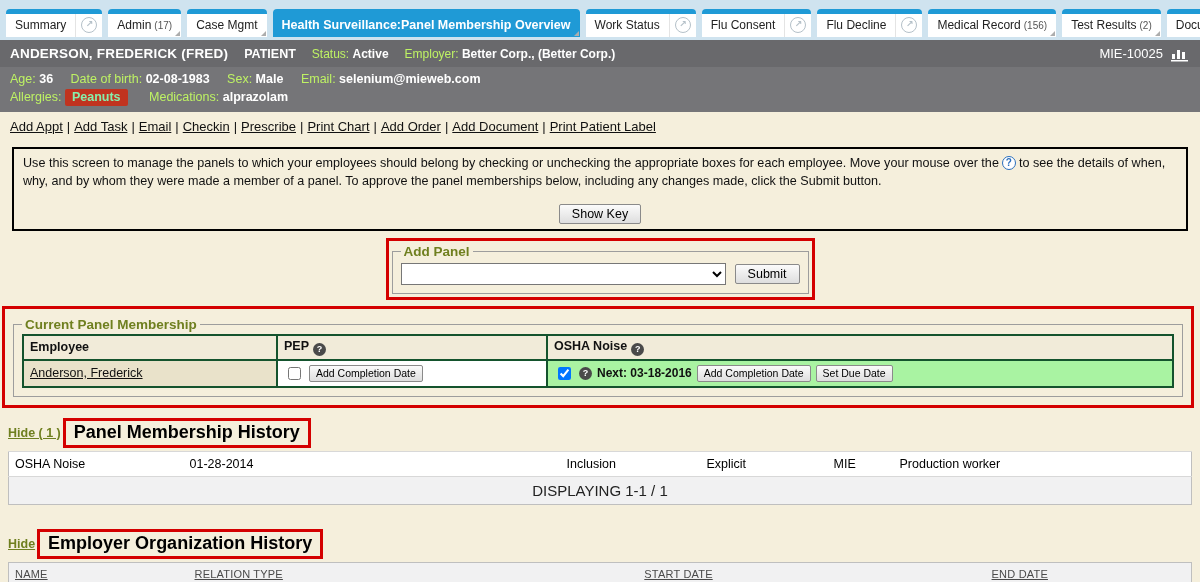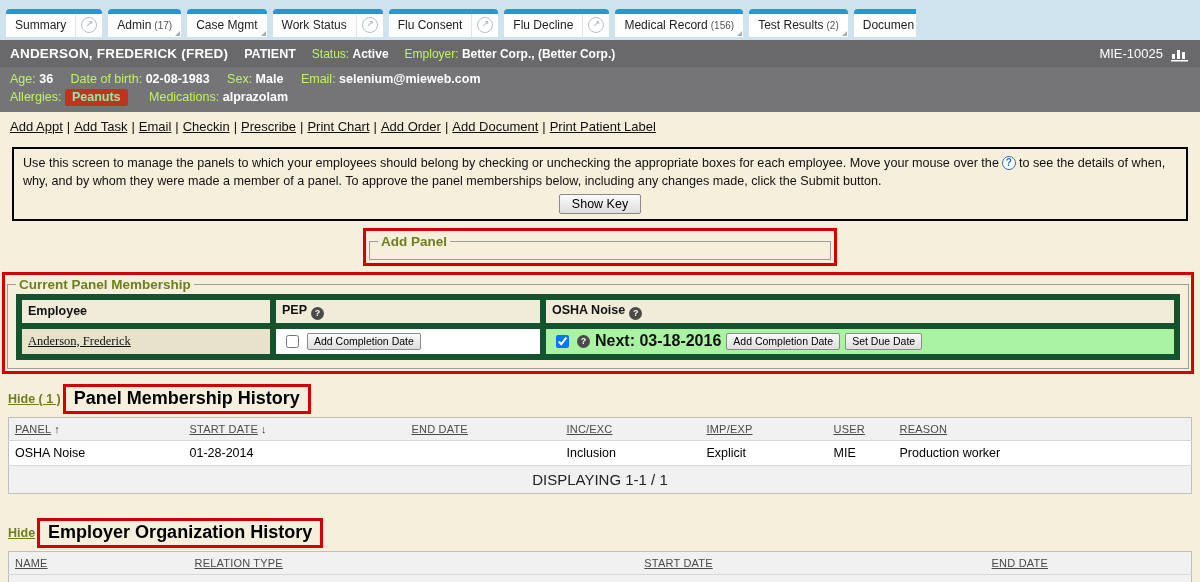--- a/index.html
+++ b/index.html
@@ -68,57 +68,57 @@
   
   .notice {
     margin:7px 12px 6px 12px; border:2px solid #000; padding:5px 9px 5px 9px;
     font-size:12.6px; line-height:1.45; background:transparent;
   }
   .help-blue {
     display:inline-block; width:14px; height:14px; border:1px solid #2a6fbd; border-radius:50%;
     color:#2a6fbd; background:#fff; font-size:10px; line-height:12px; text-align:center;
     font-weight:bold; vertical-align:1px; margin:0 3px; cursor:pointer;
   }
-  .notice-btn-row { text-align:center; margin-top:3px; }
+  .notice-btn-row { text-align:center; margin-top:13px; }
 
   .btn {
     background:linear-gradient(#fbfbfb,#dedede); border:1px solid #8a8a8a; border-radius:2px;
     font-family:inherit; font-size:12.5px; color:#000; padding:2px 12px; cursor:pointer;
   }
   .btn-sm { font-size:10.5px; padding:1px 6px 2px 6px; border-radius:2px;text-align:center; }
 
   
   .annot { border:3px solid #d40000; }
-  .annot-addpanel { width:474px; margin:7px auto 6px auto; padding:3px; }
-  .annot-cpm { margin:6px 6px 8px 2px; padding:2px; }
+  .annot-addpanel { width:429px; margin:7px auto 6px auto; padding:3px; }
+  .annot-cpm { margin:6px 6px 8px 2px; padding:8px; }
   .annot-title { display:inline-block; padding:1px 8px 2px 8px; margin-left:2px; background:transparent; }
 
   
   fieldset { border:1px solid #9d9d9d; margin:0; padding:2px 8px 8px 8px; }
   legend { color:#6f7f1f; font-weight:bold; font-size:13.5px; padding:0 3px; }
   .addpanel-row { display:flex; gap:9px; align-items:center; padding-top:2px; }
   .addpanel-row select {
     flex:1; height:22px; border:1px solid #777; background:#fff; font-family:inherit; font-size:12px;
   }
 
   
   .cpm-table { width:100%; border-collapse:collapse; font-size:12.5px; }
-  .cpm-table th, .cpm-table td { border:6px solid #14532d; padding:3px 6px; text-align:left; }
+  .cpm-table th, .cpm-table td { border:2px solid #14532d; padding:3px 6px; text-align:left; }
   .cpm-table th { background:#f1ebd9; font-weight:bold; }
   .qmark {
     display:inline-block; width:13px; height:13px; background:#4a4a4a; border-radius:50%;
     color:#fff; font-size:9px; line-height:13px; text-align:center; font-weight:bold;
     vertical-align:-2px; margin-left:4px; cursor:pointer;
   }
-  .cell-emp { background:#e9e2ca;font-family:Liberation Serif, serif; }
+  .cell-emp { background:#e9e2ca; }
   .cell-emp a { color:#111; text-decoration:underline; cursor:pointer; }
   .cell-pep { background:#fff; }
   .cell-osha { background:#a9f3a2; }
   .cell-flex { display:flex; align-items:center; gap:5px; }
-  .next-text { font-weight:bold; font-size:16px; }
+  .next-text { font-weight:bold; font-size:12px; }
 
   
   .section-head { display:flex; align-items:center; margin:10px 0 3px 8px; }
   .hide-link { color:#6f7f1f; font-weight:bold; text-decoration:underline; font-size:12.5px; cursor:pointer; }
   .section-title { color:#000000; font-weight:bold; font-size:18px; white-space:nowrap; }
 
   .hist-table {
     width:1184px; margin:0 8px; border-collapse:collapse; background:#fff;
     border:1px solid #bfbfbf; font-size:12.5px;
   }
@@ -147,20 +147,26 @@
   <div class="tab">
     <span class="tab-label">
         <span>Admin</span>
         <span class="count">(17)</span>
       </span>
     <span class="fold"></span>
   </div>
   <div class="tab">
     <span class="tab-label">
         <span>Case Mgmt</span>
+      </span>
+    <span class="fold"></span>
+  </div>
+  <div class="tab active">
+    <span class="tab-label">
+        <span>Health Surveillance:Panel Membership Overview</span>
       </span>
     <span class="fold"></span>
   </div>
   <div class="tab">
     <span class="tab-label">
         <span>Work Status</span>
       </span>
     <span class="popout">
         <span class="popout-circle">↗</span>
       </span>
@@ -237,20 +243,24 @@
 </div>
 
 <div class="notice">
   <span>Use this screen to manage the panels to which your employees should belong by checking or unchecking the appropriate boxes for each employee. Move your mouse over the</span><span class="help-blue">?</span><span>to see the details of when, why, and by whom they were made a member of a panel. To approve the panel memberships below, including any changes made, click the Submit button.</span>
   <div class="notice-btn-row"><button class="btn">Show Key</button></div>
 </div>
 
 <div class="annot annot-addpanel">
   <fieldset>
     <legend>Add Panel</legend>
+    <div class="addpanel-row">
+      <select><option></option></select>
+      <button class="btn">Submit</button>
+    </div>
   </fieldset>
 </div>
 
 <div class="annot annot-cpm">
   <fieldset>
     <legend>Current Panel Membership</legend>
     <table class="cpm-table">
       <colgroup>
           <col style="width:254px">
           <col style="width:270px">
@@ -298,29 +308,20 @@
   <colgroup>
       <col style="width:175px">
       <col style="width:222px">
       <col style="width:155px">
       <col style="width:140px">
       <col style="width:127px">
       <col style="width:66px">
       <col>
     </colgroup>
   <tbody>
-      <tr>
-    <th><span class="hdr">PANEL</span><span class="sort-ic">↑</span></th>
-    <th><span class="hdr">START DATE</span><span class="sort-ic">↓</span></th>
-    <th><span class="hdr">END DATE</span></th>
-    <th><span class="hdr">INC/EXC</span></th>
-    <th><span class="hdr">IMP/EXP</span></th>
-    <th><span class="hdr">USER</span></th>
-    <th><span class="hdr">REASON</span></th>
-  </tr>
   <tr>
     <td>OSHA Noise</td>
     <td>01-28-2014</td>
     <td></td>
     <td>Inclusion</td>
     <td>Explicit</td>
     <td>MIE</td>
     <td>Production worker</td>
   </tr>
   <tr class="hist-foot">

